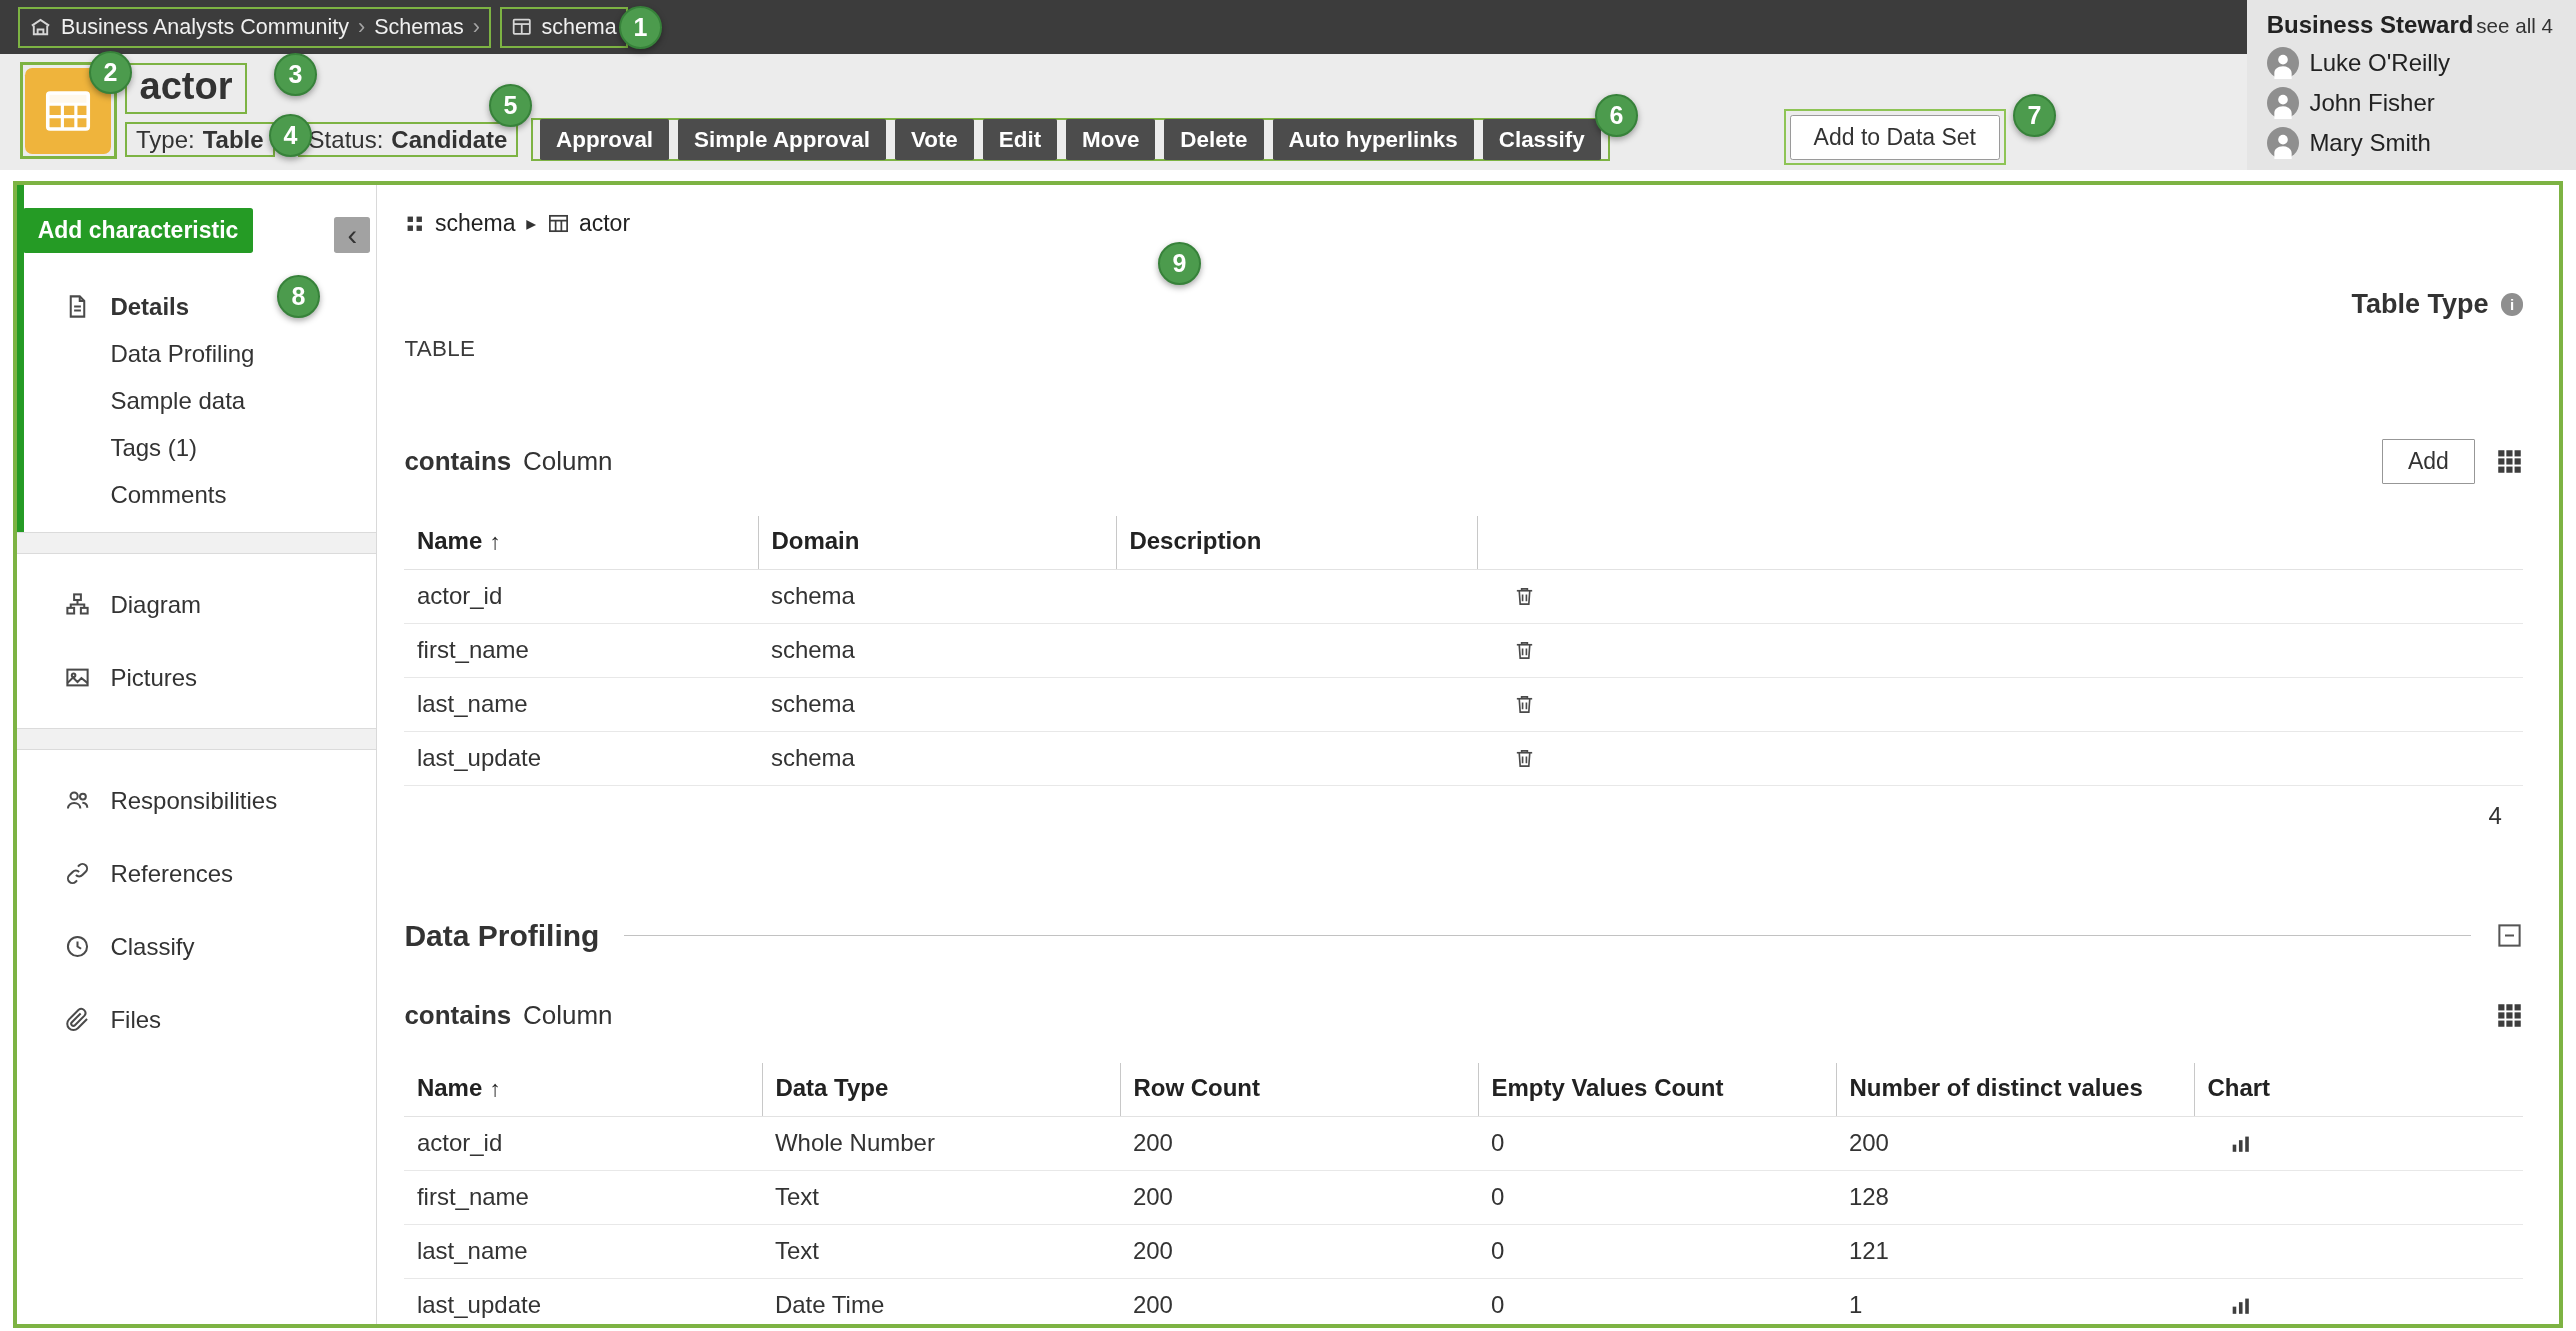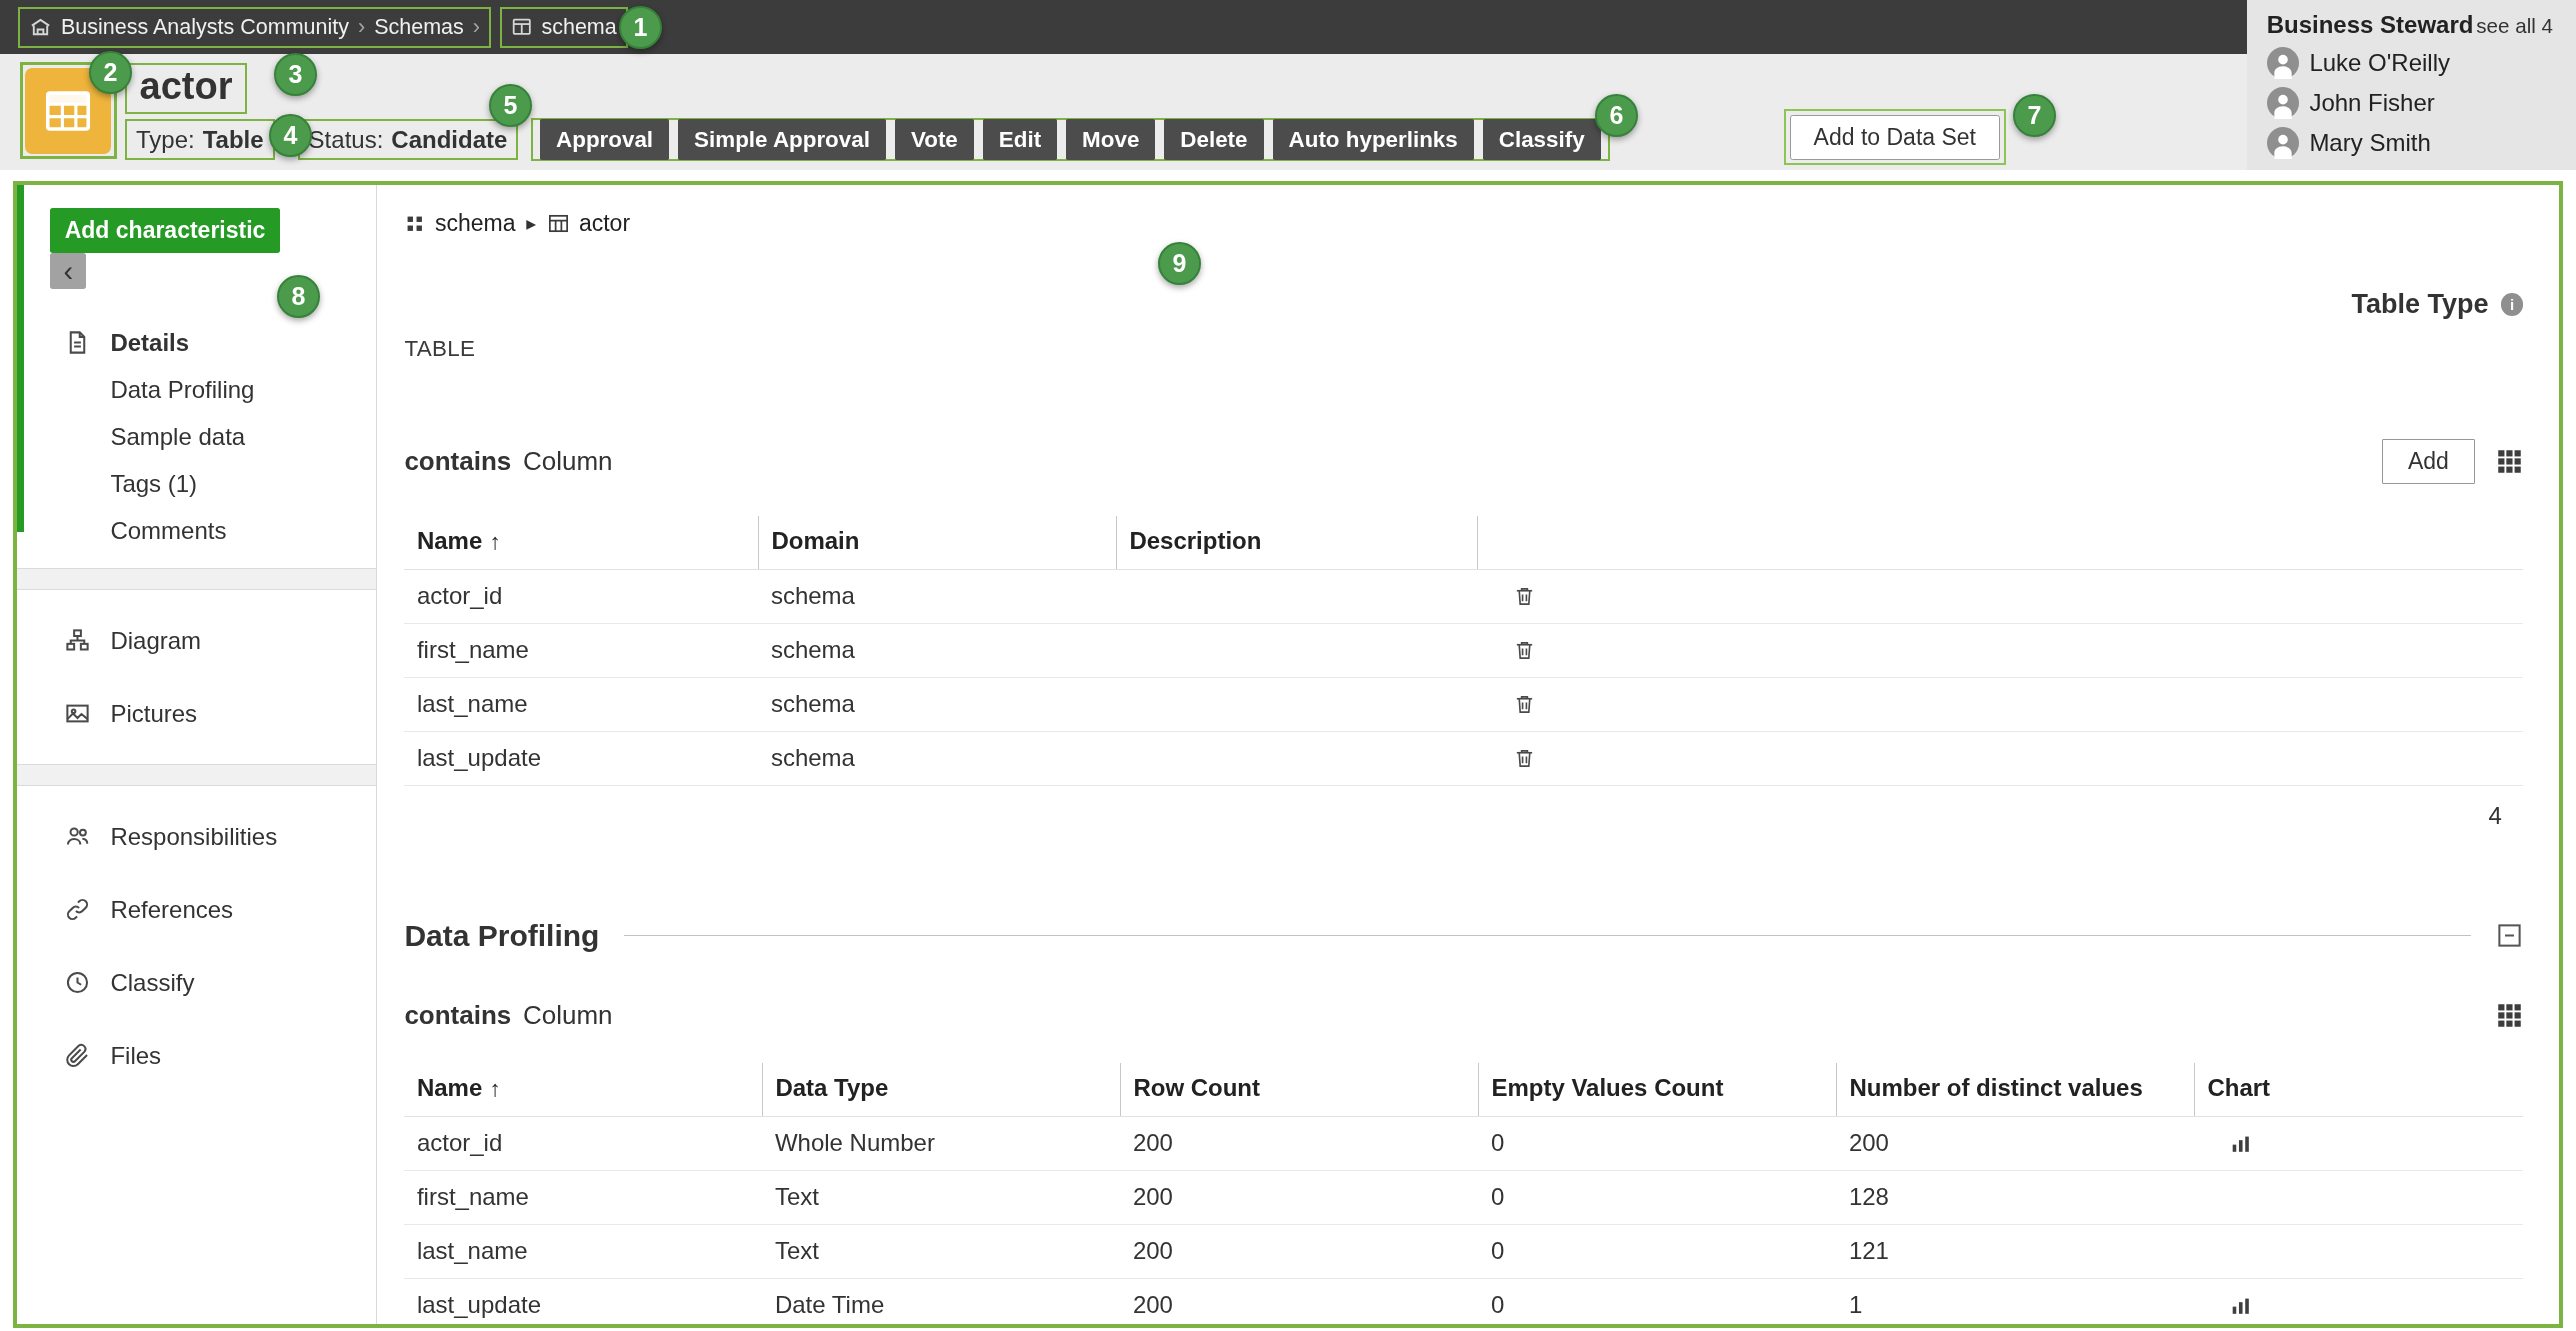--- a/index.html
+++ b/index.html
@@ -13,41 +13,41 @@
   .crumb-box { display:flex; align-items:center; gap:9px; border:2.7px solid #7db343; padding:1.8px 9px; height:41px; }
   .crumb { color:#f0f0f0; white-space:nowrap; }
   .sep { color:#a5a5a5; font-size:21.5px; }
   .ci { display:flex; align-items:center; }
 
   .header-band { flex:1; background:#ececec; position:relative; }
   .asset-icon-outline { position:absolute; left:19.7px; top:8px; border:3.6px solid #7db343; padding:2.7px; }
   .asset-icon { width:86px; height:86px; background:#efb43c; border-radius:7.2px; display:flex; align-items:center; justify-content:center; }
   .title-box { position:absolute; left:125px; top:9px; border:2.7px solid #7db343; padding:0 12.5px 3.6px; font-size:38px; font-weight:bold; color:#333; }
   .meta-row { position:absolute; left:125px; top:64px; display:flex; align-items:center; }
-  .meta-box { border:2.7px solid #7db343; height:41px; display:flex; align-items:center; gap:8px; padding:0 9px; font-size:24px; color:#333; white-space:nowrap; }
+  .meta-box { border:2.7px solid #7db343; height:35px; display:flex; align-items:center; gap:8px; padding:0 9px; font-size:24px; color:#333; white-space:nowrap; }
   .status-box { margin-left:23px; }
   .actions-box { margin-left:12.5px; border:2.7px solid #7db343; height:43px; display:flex; align-items:center; gap:9px; padding:0 7.2px; }
   .action-btn { background:#4c4c4c; border:none; color:#fff; font-size:22.4px; font-weight:bold; padding:7.2px 16px; border-radius:1.8px; white-space:nowrap; font-family:inherit; cursor:pointer; }
   .add-dataset-outline { position:absolute; left:1784px; top:55px; border:2.7px solid #8ec455; padding:3.6px; }
   .add-dataset-btn { background:#fff; border:0.9px solid #9a9a9a; border-radius:2.7px; font-size:23px; color:#333; padding:8px 23px; font-family:inherit; cursor:pointer; }
 
   .steward { flex:0 0 329px; background:#e5e5e5; padding:10.7px 23px 0 19.7px; }
   .steward-head { display:flex; align-items:baseline; justify-content:space-between; }
   .steward-title { font-size:24px; font-weight:bold; color:#222; }
   .see-all { font-size:20.6px; color:#333; cursor:pointer; }
   .person-row { display:flex; align-items:center; gap:10.7px; margin-top:8px; }
   .person-name { font-size:24px; color:#222; }
   .avatar { width:32px; height:32px; display:flex; }
 
   
   .main { position:absolute; left:13.4px; top:181px; width:2550px; height:1147px; border:4.5px solid #7db343; background:#fff; display:flex; overflow:hidden; }
 
   .sidebar { flex:0 0 360px; border-right:1.8px solid #d9d9d9; position:relative; padding-top:23px; background:#fff; }
   .active-bar { position:absolute; left:0; top:0; width:6.3px; height:347px; background:#259b25; }
-  .sidebar-top { display:flex; align-items:flex-start; justify-content:space-between; padding:0 33px;flex-direction:column; }
+  .sidebar-top { display:flex; align-items:flex-end; justify-content:space-between; padding:0 6px; }
   .add-char-btn { background:#259b25; color:#fff; border:none; border-radius:2.7px; font-size:23px; font-weight:bold; padding:9px 14.3px; font-family:inherit; cursor:pointer; }
   .collapse-btn { width:36px; height:36px; background:#a2a2a2; border:none; border-radius:2.7px; color:#333; font-size:29px; line-height:32px; font-family:inherit; cursor:pointer; }
   .nav { margin-top:30px; }
   .nav-item { height:47px; display:flex; align-items:center; font-size:24px; color:#333; padding-left:93px; cursor:pointer; }
   .nav-item.with-icon { padding-left:45px; gap:18px; }
   .nav-item.tall { height:73px; }
   .nav-item.active { font-weight:bold; }
   .nav-icon { display:flex; width:30px; justify-content:center; }
   .nav-sep { height:21.5px; margin:14.3px 0; background:#f1f1f1; border-top:0.9px solid #dbdbdb; border-bottom:0.9px solid #dbdbdb; }
 

